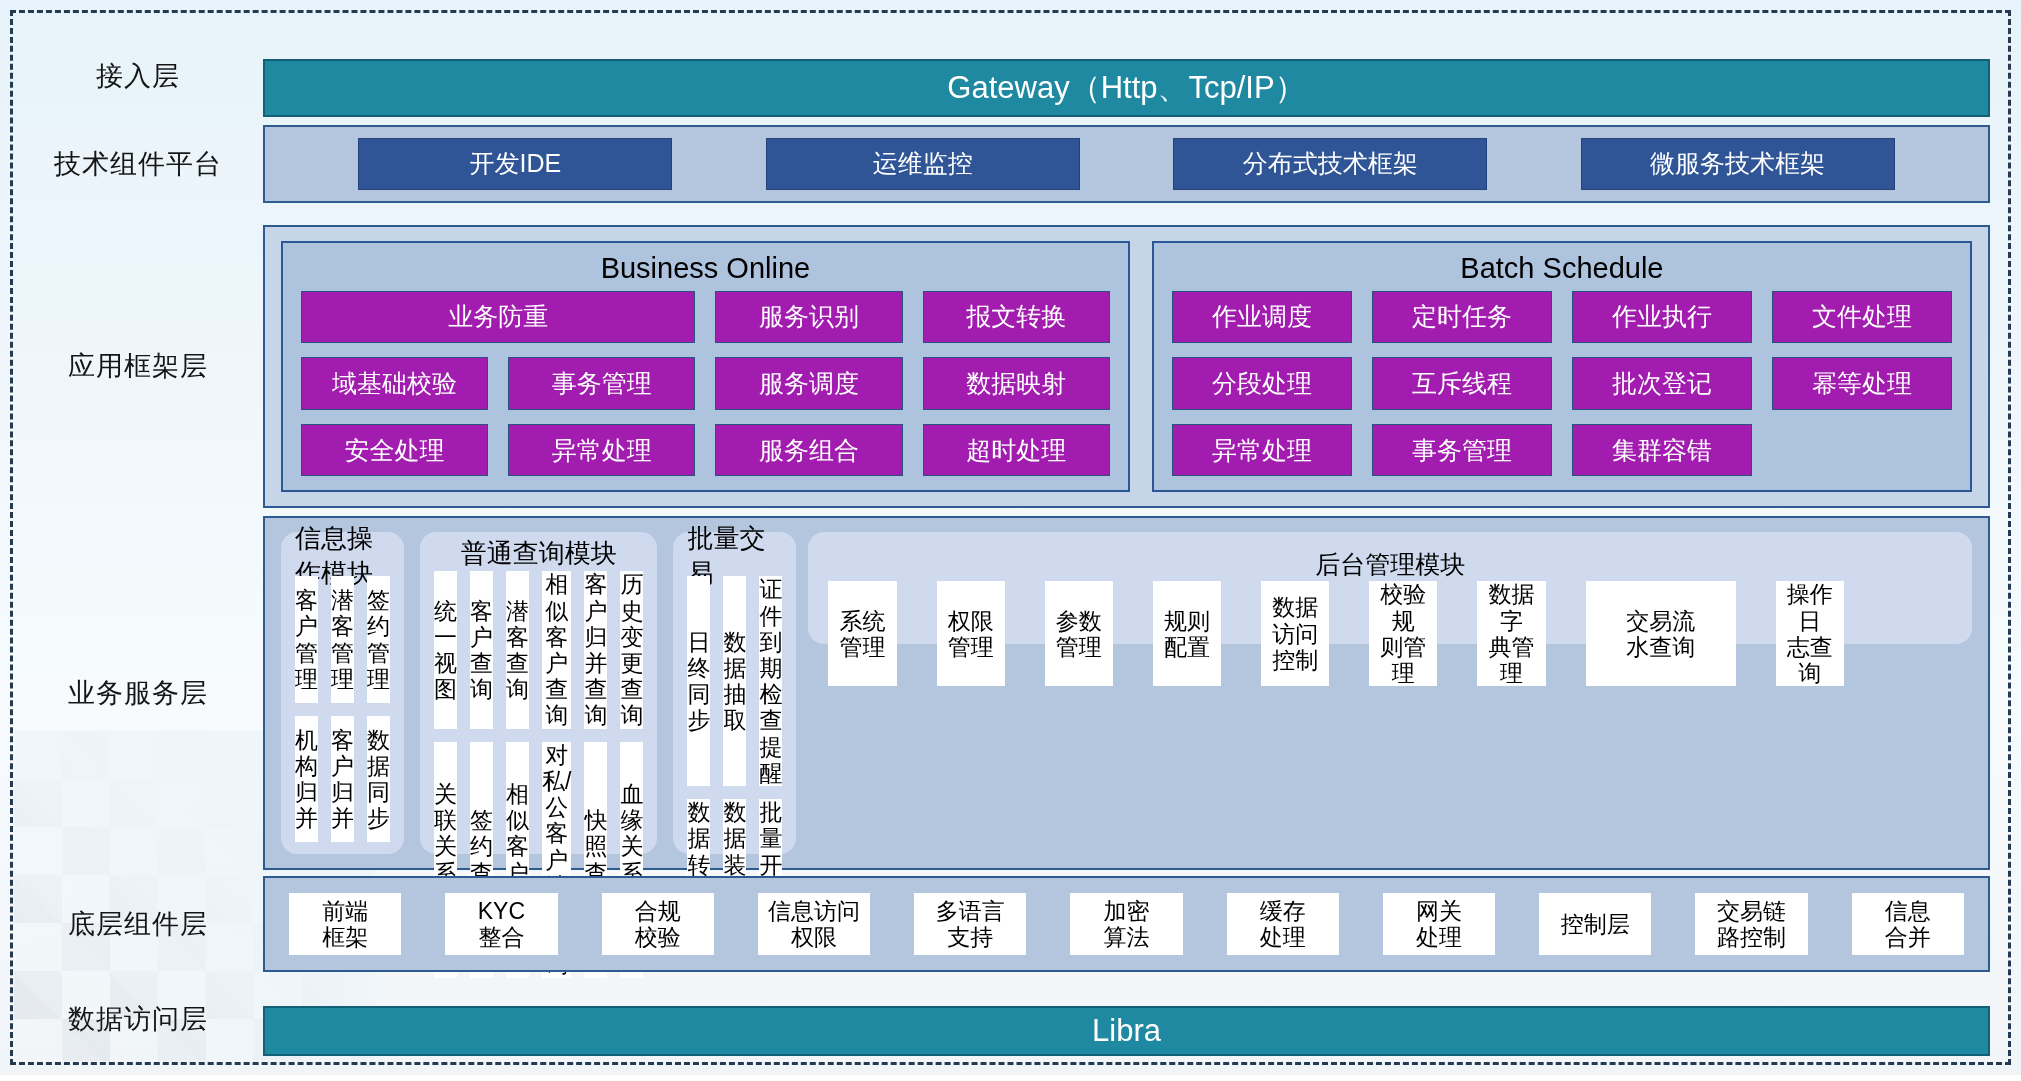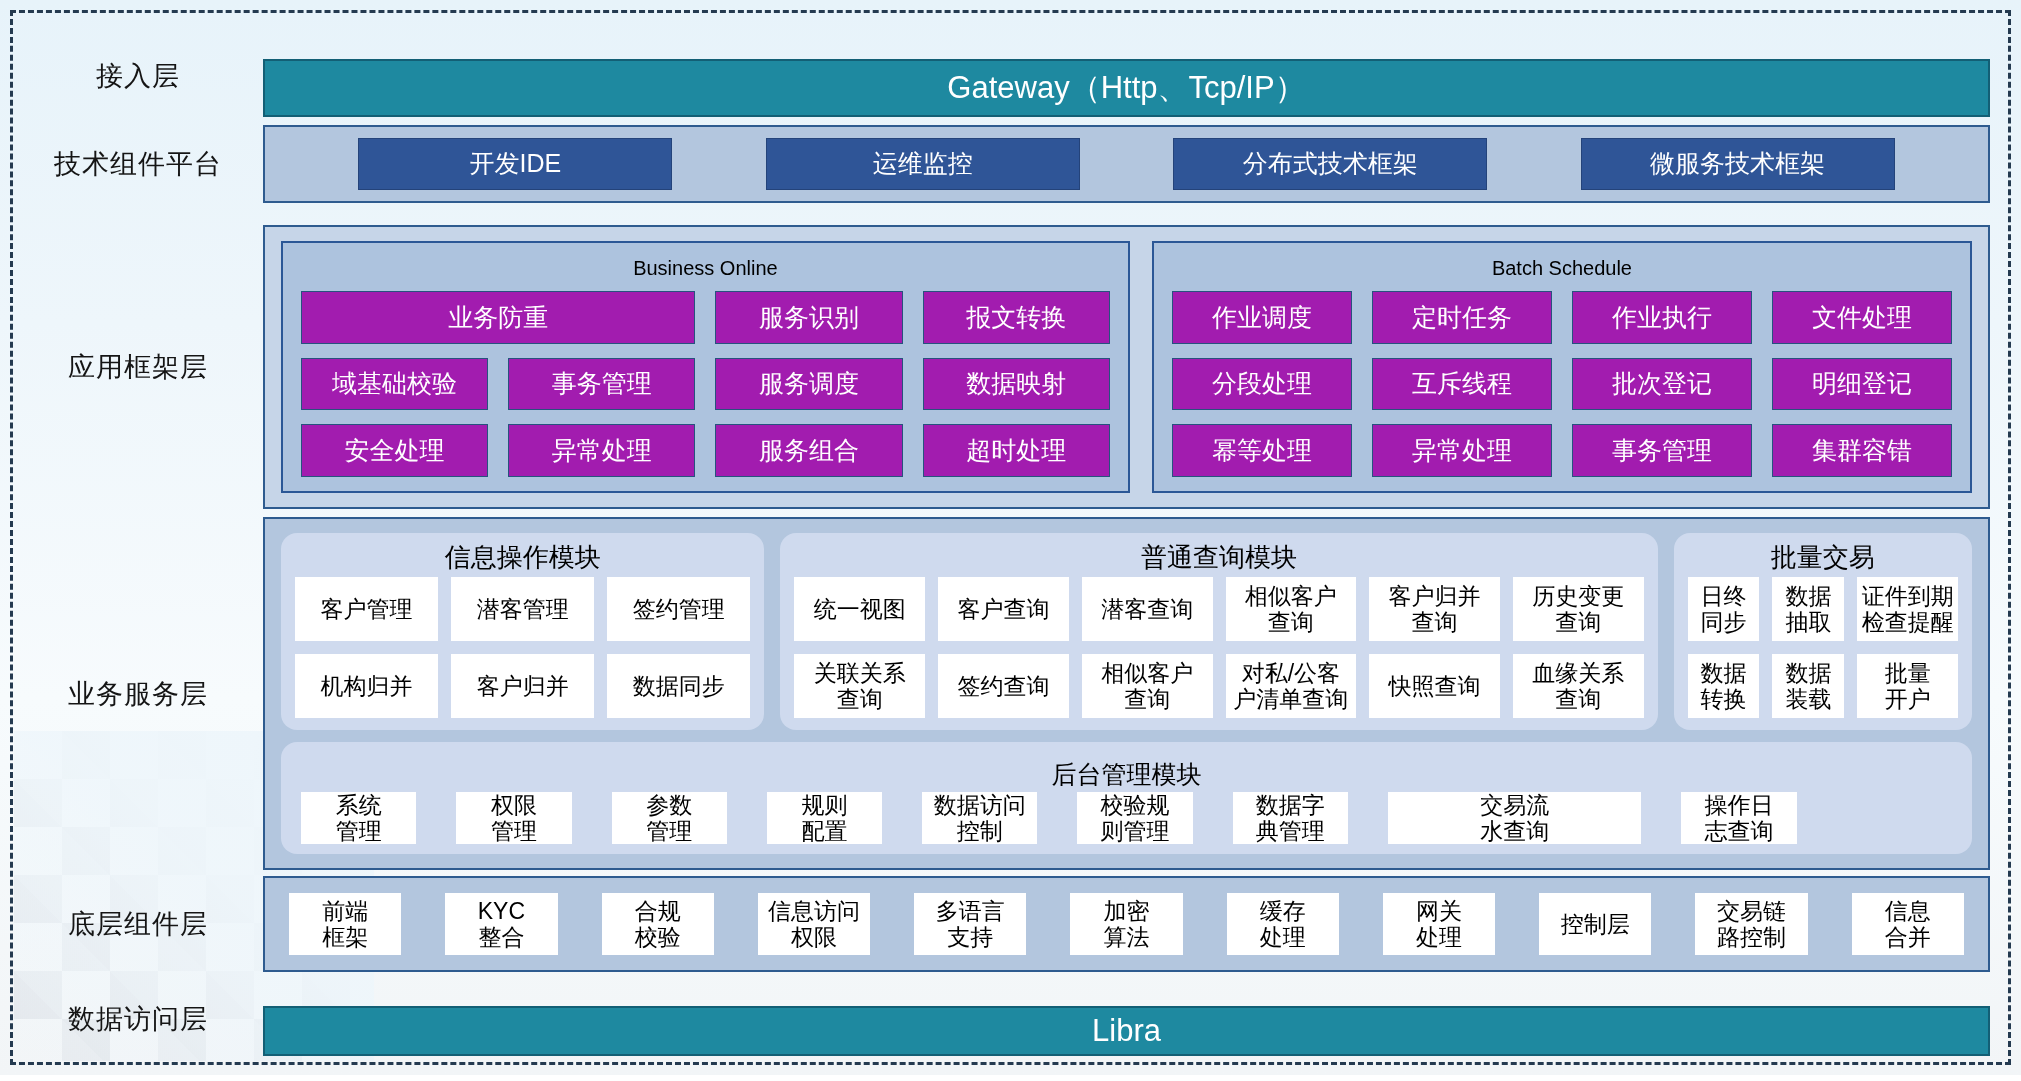--- a/index.html
+++ b/index.html
@@ -29,27 +29,27 @@
   
   .band{flex:1;background:#b3c6de;border:2px solid #2e5b8f;box-sizing:border-box;}
   .band-tech{display:flex;align-items:center;justify-content:space-evenly;height:78px;}
   .tbtn{width:312px;height:50px;background:#2f5597;border:1px solid #24437a;color:#fff;
     display:flex;align-items:center;justify-content:center;font-size:25px;}
   
   .band-app{background:#c6d5e8;display:flex;gap:22px;padding:14px 16px;}
   .group{background:#adc3de;border:2px solid #2b5796;box-sizing:border-box;
     display:flex;flex-direction:column;padding:4px 18px 14px;}
   .group-title{height:44px;display:flex;align-items:center;justify-content:center;
-    font-size:20px;color:#000;}
+    font-size:29px;color:#000;}
   .grid4{display:grid;grid-template-columns:repeat(4,1fr);gap:14px 20px;flex:1;}
   .bbtn{background:#a21caf;border:1px solid #27527e;color:#fff;display:flex;
     align-items:center;justify-content:center;font-size:25px;}
   .span2{grid-column:span 2;}
   
-  .band-svc{display:flex;flex-direction:column;gap:12px;padding:14px 16px;}
+  .band-svc{display:flex;flex-direction:row;gap:12px;padding:14px 16px;}
   .svc-top{display:flex;gap:16px;flex:1;}
   .module{background:#cfdaee;border-radius:16px;display:flex;flex-direction:column;
     padding:4px 14px 12px;box-sizing:border-box;}
   .module-title{height:40px;display:flex;align-items:center;justify-content:center;
     font-size:26px;color:#000;}
   .mgrid{display:grid;gap:13px;flex:1;}
   .g3{grid-template-columns:repeat(3,1fr);}
   .g6{grid-template-columns:repeat(6,1fr);}
   .gtrade{grid-template-columns:1fr 1fr 1.4fr;}
   .cell{background:#fff;color:#000;display:flex;align-items:center;justify-content:center;
@@ -114,21 +114,20 @@
         <div class="group" style="flex:815">
           <div class="group-title">Batch Schedule</div>
           <div class="grid4">
             <div class="bbtn">作业调度</div>
             <div class="bbtn">定时任务</div>
             <div class="bbtn">作业执行</div>
             <div class="bbtn">文件处理</div>
             <div class="bbtn">分段处理</div>
             <div class="bbtn">互斥线程</div>
             <div class="bbtn">批次登记</div>
-            <div class="bbtn">明细登记</div>
             <div class="bbtn">幂等处理</div>
             <div class="bbtn">异常处理</div>
             <div class="bbtn">事务管理</div>
             <div class="bbtn">集群容错</div>
           </div>
         </div>
       </div>
     </div>
 
     <div class="row h-svc">

